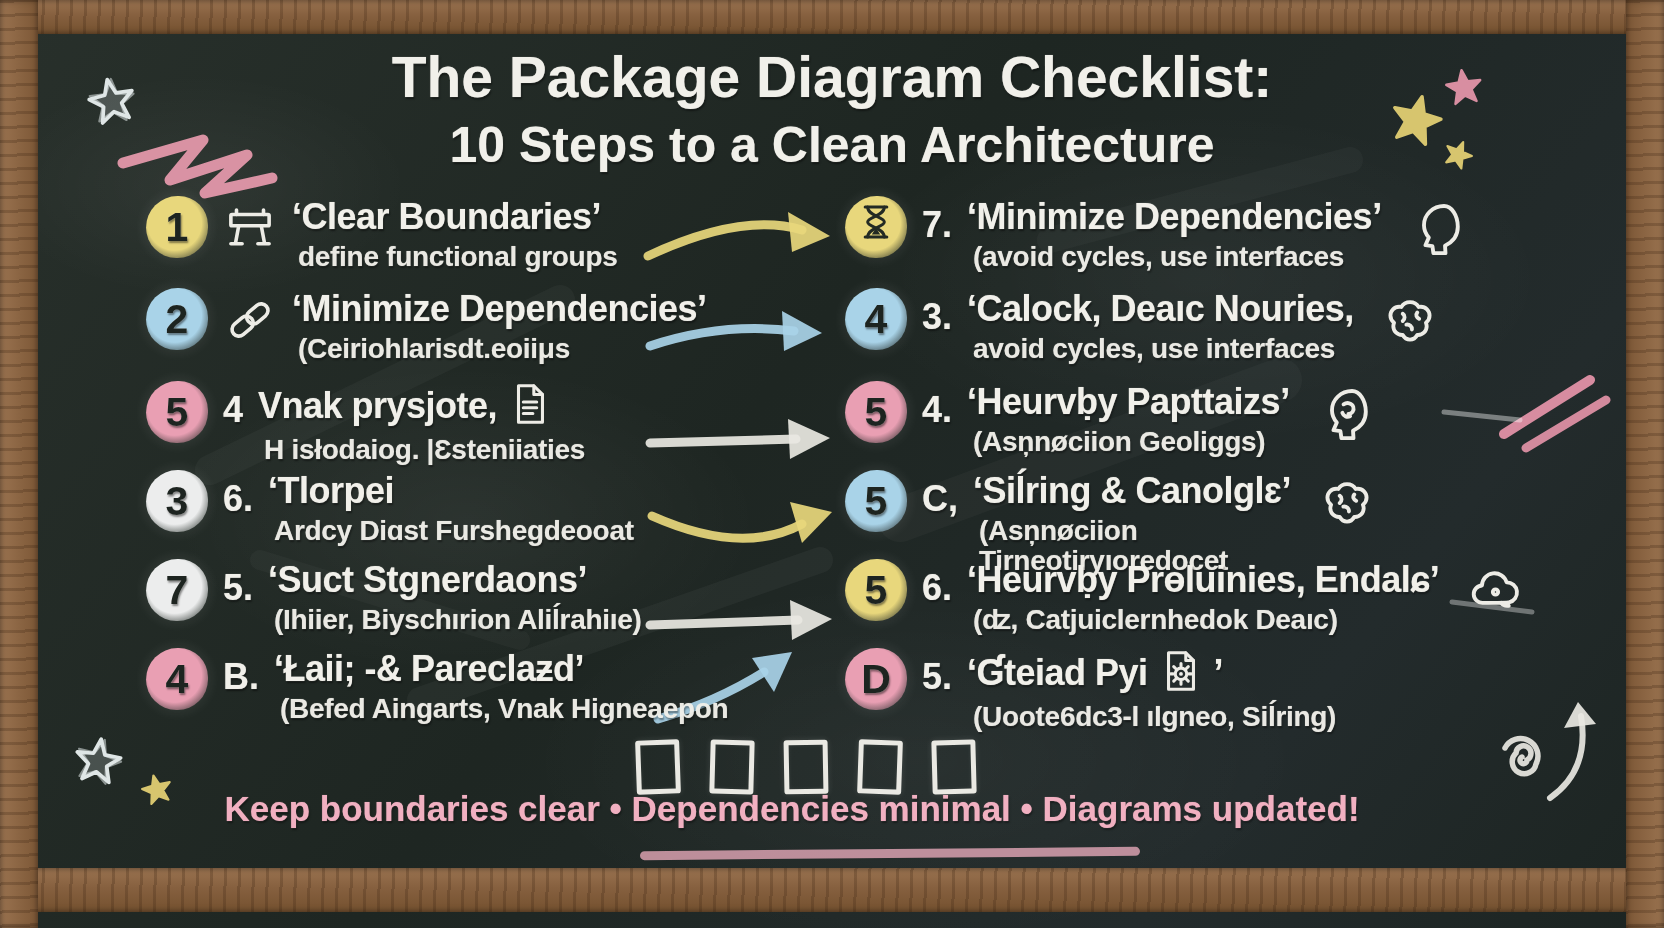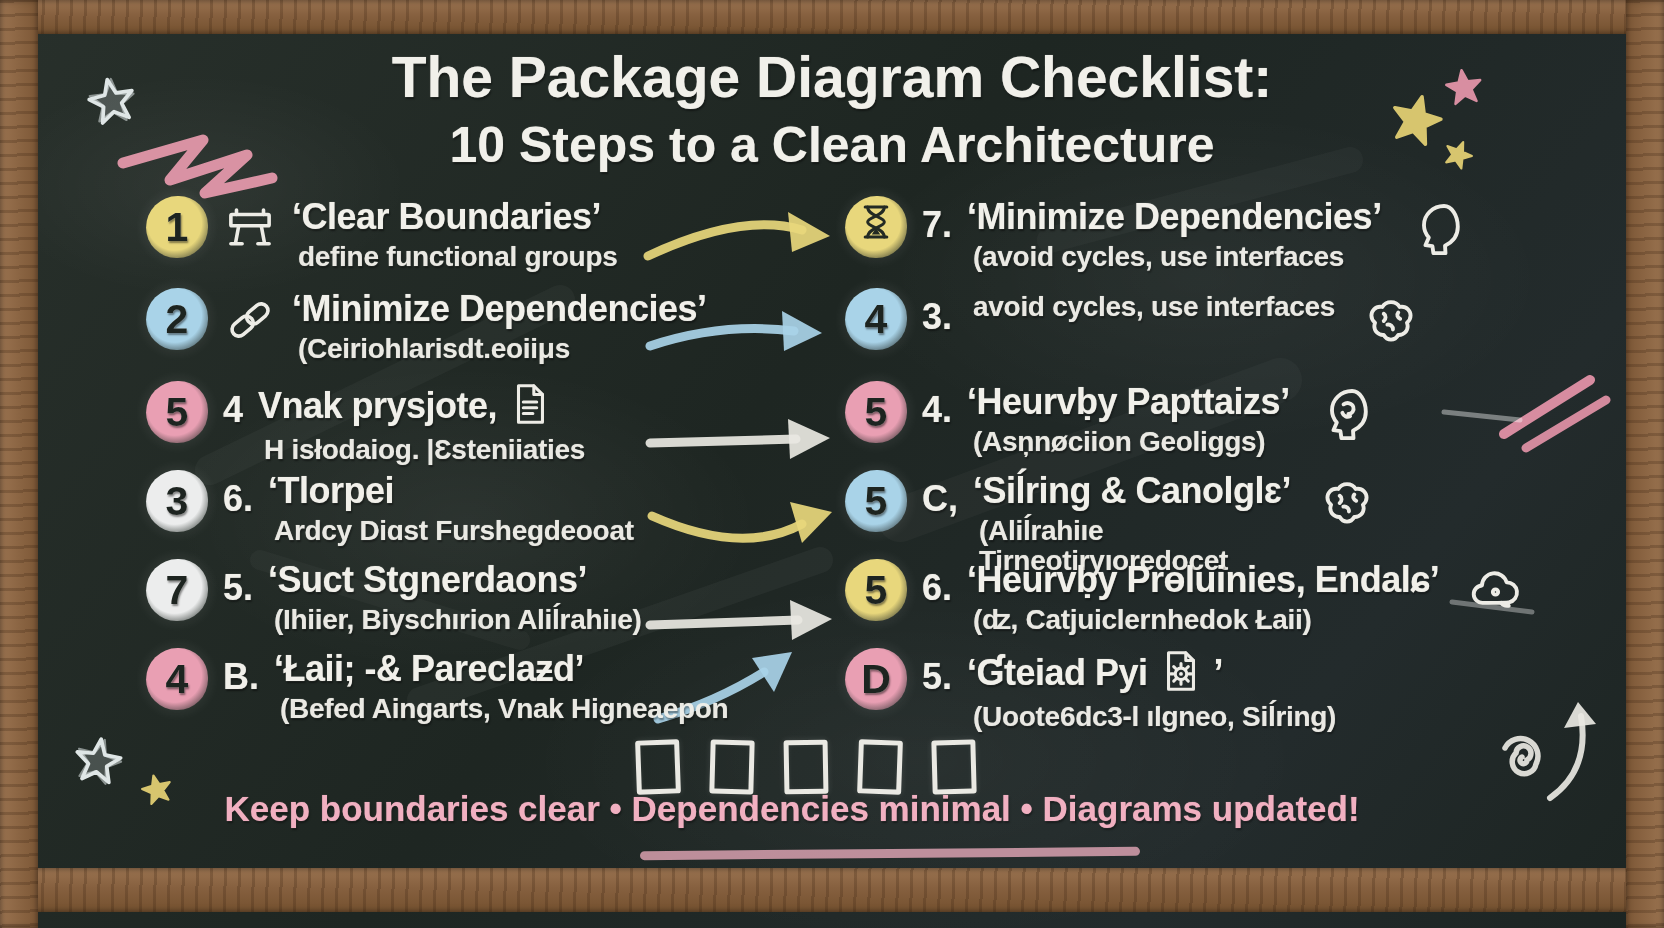--- a/index.html
+++ b/index.html
@@ -222,20 +222,23 @@
         <span class="side-icon ic"><svg viewBox="0 0 24 24">
             <path d="M14.5 2.5c-4.6 0-8.3 3.5-8.3 7.9 0 2 .8 3.7 2 5.1l-1.4 3.2 2.9.4.4 2.9h5l-.2-3.1c3-1.4 5.3-4.1 5.3-7.8 0-4.8-2.6-8.6-5.7-8.6z"></path>
           </svg></span>
       </div>
       <div class="item chalk" style="top: 288px; left: 845px;">
         <div class="badge blue">
           <span>4</span>
         </div>
         <span class="prefix">3.</span>
         <div class="txt">
+          <div class="line1">
+            <span class="title">‘Calock, Deaıc Nouries,</span>
+          </div>
           <div class="sub">avoid cycles, use interfaces</div>
         </div>
         <span class="side-icon ic"><svg viewBox="0 0 24 24">
             <path d="M12 4.2c-1.6 0-2.9.8-3.6 2-.3-.1-.6-.1-.9-.1-2 0-3.6 1.6-3.6 3.6 0 1.2.6 2.3 1.5 3-.2.5-.3 1-.3 1.5 0 2 1.6 3.6 3.6 3.6h.3c.6 1.1 1.7 1.9 3 1.9s2.4-.8 3-1.9h.3c2 0 3.6-1.6 3.6-3.6 0-.5-.1-1-.3-1.5.9-.7 1.5-1.8 1.5-3 0-2-1.6-3.6-3.6-3.6-.3 0-.6 0-.9.1-.7-1.2-2-2-3.6-2z"></path>
             <path d="M9 9c1 .6 1 2.2 0 3M15 8.5c-.8 1-.3 2.2.8 2.6M10.5 13.5c1.3-.2 2.4.8 2.3 2"></path>
           </svg></span>
       </div>
       <div class="item chalk" style="top: 381px; left: 845px;">
         <div class="badge pink">
           <span>5</span>
@@ -254,38 +257,38 @@
       </div>
       <div class="item chalk" style="top: 470px; left: 845px;">
         <div class="badge blue">
           <span>5</span>
         </div>
         <span class="prefix">C,</span>
         <div class="txt">
           <div class="line1">
             <span class="title">‘Siĺring &amp; Canolglɛ’</span>
           </div>
-          <div class="sub">(Aliĺrahiıe</div>
+          <div class="sub">(Asņnøciion</div>
           <div class="sub sub2">Tirneotiryıoredocet</div>
         </div>
         <span class="side-icon ic"><svg viewBox="0 0 24 24">
             <path d="M12 4.2c-1.6 0-2.9.8-3.6 2-.3-.1-.6-.1-.9-.1-2 0-3.6 1.6-3.6 3.6 0 1.2.6 2.3 1.5 3-.2.5-.3 1-.3 1.5 0 2 1.6 3.6 3.6 3.6h.3c.6 1.1 1.7 1.9 3 1.9s2.4-.8 3-1.9h.3c2 0 3.6-1.6 3.6-3.6 0-.5-.1-1-.3-1.5.9-.7 1.5-1.8 1.5-3 0-2-1.6-3.6-3.6-3.6-.3 0-.6 0-.9.1-.7-1.2-2-2-3.6-2z"></path>
             <path d="M9 9c1 .6 1 2.2 0 3M15 8.5c-.8 1-.3 2.2.8 2.6M10.5 13.5c1.3-.2 2.4.8 2.3 2"></path>
           </svg></span>
       </div>
       <div class="item chalk" style="top: 559px; left: 845px;">
         <div class="badge yellow">
           <span>5</span>
         </div>
         <span class="prefix">6.</span>
         <div class="txt">
           <div class="line1">
             <span class="title">‘Heurvḅy Prɵluinies, Endalɕ’</span>
           </div>
-          <div class="sub">(ʣ, Catjuiclernhedok Łaii)</div>
+          <div class="sub">(ʣ, Catjuiclernhedok Deaıc)</div>
         </div>
         <span class="side-icon ic"><svg viewBox="0 0 24 24">
             <path d="M7 16.5a3.6 3.6 0 0 1-.4-7.2A5.2 5.2 0 0 1 16.8 8a4.2 4.2 0 0 1 1 8.3c-1 .2-8.3.2-10.8.2z"></path>
             <circle cx="12.2" cy="12" r="1.1"></circle>
             <path d="M14.5 16.5c.8 1 2 1.4 3.2 1.2"></path>
           </svg></span>
       </div>
       <div class="item chalk" style="top: 648px; left: 845px;">
         <div class="badge pink">
           <span>D</span>

